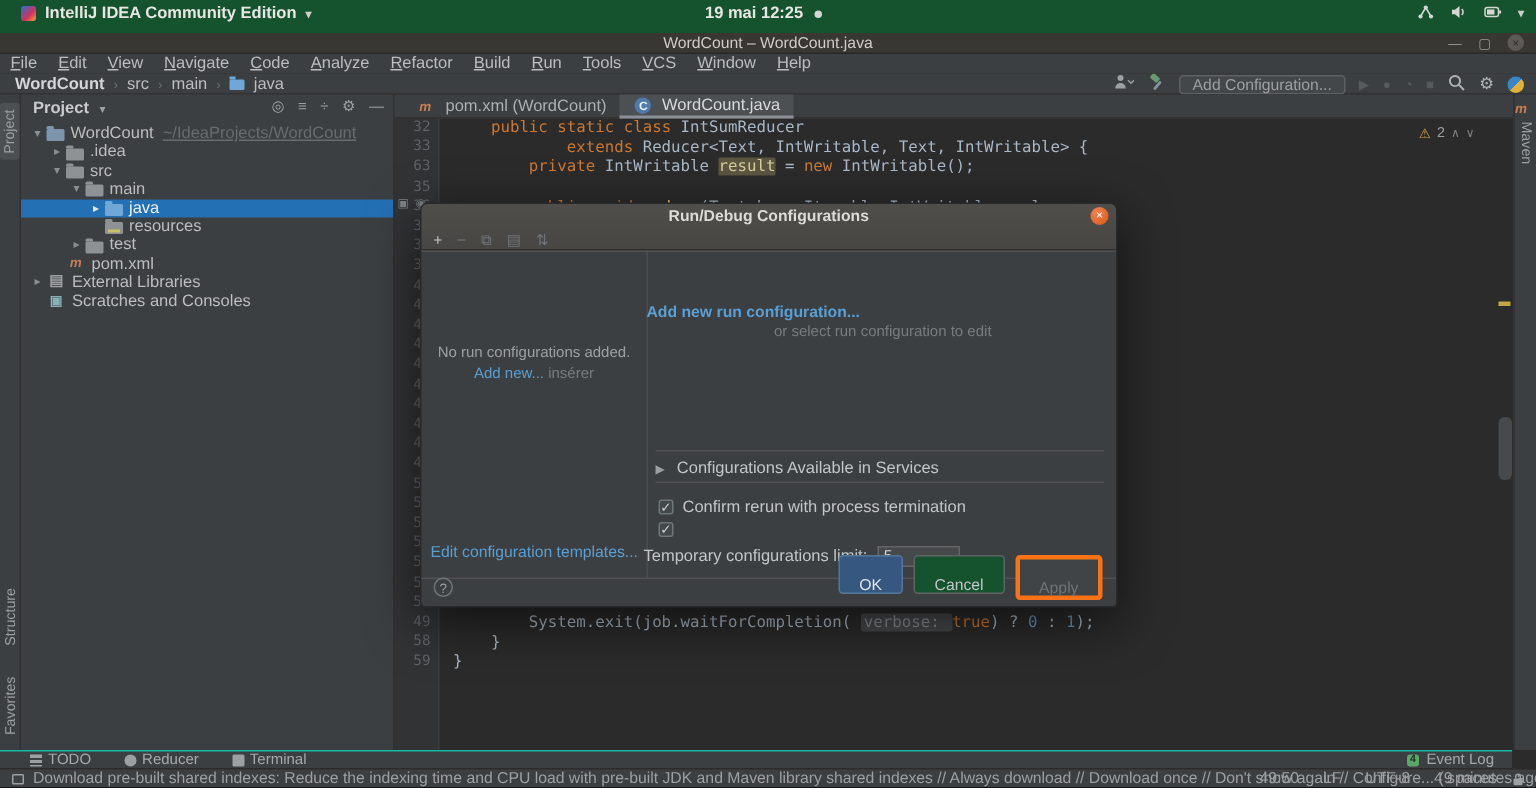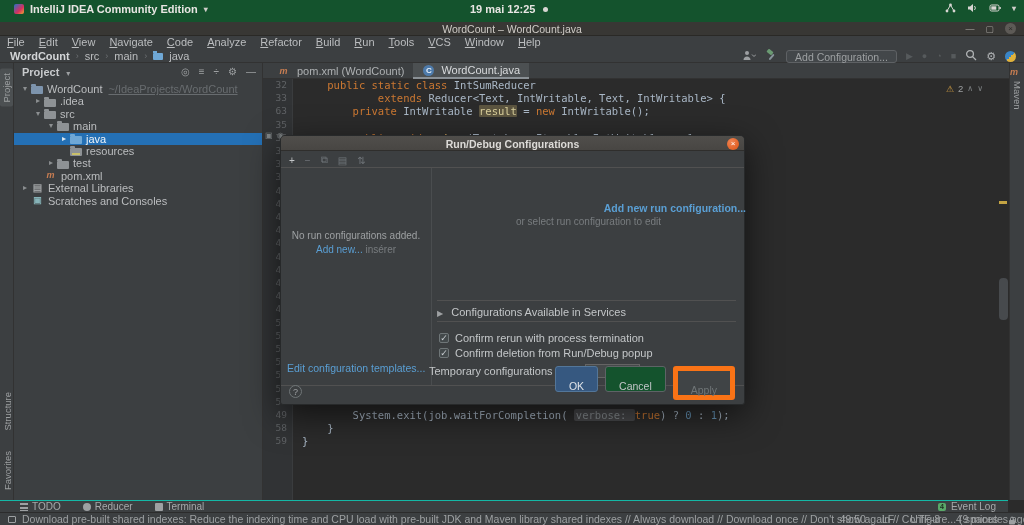--- a/index.html
+++ b/index.html
@@ -107,51 +107,51 @@
   .tok-hint{color:#8a8f93;background:#48494b;border-radius:2px;padding:0 2px;}
   .inspect{position:absolute;right:26px;top:20px;display:flex;align-items:center;gap:4px;font-size:9.5px;color:#9da0a2;}
   .warnico{color:#d9a343;font-size:9px;}
   .inspchev{color:#7d8183;font-size:8px;}
   .sbtick{position:absolute;right:2px;width:8px;height:3px;background:#c4a443;}
   .sbthumb{position:absolute;right:1px;width:9px;border-radius:4px;background:#474a4d;}
 
   
   .dlg{position:absolute;left:280px;top:135px;width:465px;height:270px;background:#3c3f41;
     border:1px solid #27292a;border-radius:5px 5px 3px 3px;box-shadow:0 10px 34px rgba(0,0,0,.6);font-size:11px;}
-  .dlg-title{position:absolute;left:0;top:0;right:0;height:15px;background:linear-gradient(#504e4b,#484643);
+  .dlg-title{position:absolute;left:0;top:0;right:0;height:31px;background:linear-gradient(#504e4b,#484643);
     border-radius:4px 4px 0 0;border-bottom:1px solid #2f2e2c;}
   .dlg-title-text{position:absolute;left:0;right:0;top:2px;text-align:center;font-weight:bold;color:#dddbd8;font-size:10.5px;}
   .dlg-close{position:absolute;right:5px;top:2px;width:12px;height:12px;border-radius:50%;
     background:radial-gradient(circle at 35% 30%,#f08352,#dd5414);color:#fff;font-size:8px;line-height:12px;text-align:center;}
   .dlg-toolbar{position:absolute;left:0;top:17px;right:0;height:15px;border-bottom:1px solid #515151;
     display:flex;align-items:center;gap:10px;padding-left:8px;color:#70757a;font-size:10px;}
   .dlg-toolbar .on{color:#c3c6c8;}
   .vdiv{position:absolute;left:150px;top:32px;bottom:18px;width:1px;background:#4a4d4f;}
   .hline{position:absolute;height:1px;background:#515151;}
   .lnk{color:#5a9fd4;}
   .dim{color:#787c7f;}
   .lp-empty1{position:absolute;left:0;top:94px;width:150px;text-align:center;font-size:10px;color:#9da0a2;}
   .lp-empty2{position:absolute;left:0;top:108px;width:150px;text-align:center;font-size:10px;}
   .lp-tpl{position:absolute;left:6px;top:226px;font-size:10.5px;}
-  .rp-add{position:absolute;left:150px;top:66px;width:315px;text-align:right;font-size:10.5px;font-weight:bold;}
+  .rp-add{position:absolute;left:150px;top:66px;width:315px;text-align:left;font-size:10.5px;font-weight:bold;}
   .rp-or{position:absolute;left:150px;top:80px;width:315px;text-align:center;font-size:10px;}
   .svc{position:absolute;left:156px;top:170px;color:#c3c6c8;}
   .svc .tri{color:#9da0a2;font-size:8px;margin-right:5px;}
   #cbs{position:absolute;left:158px;top:195px;}
   .cbrow{display:flex;align-items:center;gap:6px;height:14px;margin-bottom:1px;color:#c3c6c8;}
   .cb{width:10px;height:10px;background:#43494b;border:1px solid #6f7678;border-radius:2px;
     color:#c8cdd1;font-size:9px;line-height:9px;text-align:center;}
   .limit{position:absolute;left:148px;top:228px;display:flex;align-items:center;gap:7px;color:#c3c6c8;}
   .limit input{width:55px;height:14px;background:#45494a;border:1px solid #646464;color:#d3d5d7;
     font:10.5px "Liberation Sans",sans-serif;padding:0 3px;}
   .dlg-buttons{position:absolute;right:9px;bottom:4px;display:flex;gap:7px;}
   .btn{height:17px;padding:12px 13px;border-radius:3px;font-size:10.5px;line-height:15px;text-align:center;}
   .btn-ok{background:#365880;border:1px solid #537699;color:#dfe3e8;}
   .btn-cancel{background:#14532d;border:1px solid #5e6366;color:#c3c6c8;}
-  .btn-apply{background:#404446;border:5px solid #f97316;color:#6f7577;}
+  .btn-apply{background:#404446;border:3px solid #f97316;color:#6f7577;}
   .helpbtn{position:absolute;left:8px;bottom:6px;width:13px;height:13px;border:1px solid #6f7577;border-radius:50%;
     color:#9da0a2;font-size:9px;line-height:12px;text-align:center;}
 
   
   .toolsbar{position:absolute;left:0;top:500px;width:1008px;height:12px;background:#3c3f41;
     border-top:1px solid #14b8a6;font-size:10px;color:#a6a9ab;}
   #btools{position:absolute;left:20px;top:0;display:flex;gap:22px;line-height:12px;}
   .btool{display:flex;align-items:center;gap:4px;}
   .bticon{width:8px;height:8px;display:inline-block;}
   .bt-todo{background:linear-gradient(#9da0a2 30%,transparent 30%,transparent 45%,#9da0a2 45%,#9da0a2 70%,transparent 70%,transparent 85%,#9da0a2 85%);}
@@ -433,21 +433,20 @@
     </div>
     <div class="hline" style="left:156px;right:8px;top:185px"></div>
 
     <div id="cbs">
         <div class="cbrow">
           <span class="cb">✓</span>
           <span class="cbl">Confirm rerun with process termination</span>
         </div>
         <div class="cbrow">
           <span class="cb">✓</span>
-          <span class="cbl">Confirm deletion from Run/Debug popup</span>
         </div>
       </div>
 
     <div class="limit">
       <span>Temporary configurations limit:</span>
       <input value="5" style="">
     </div>
 
     <div class="hline" style="left:0;right:0;top:249px"></div>
     <span class="helpbtn">?</span>

